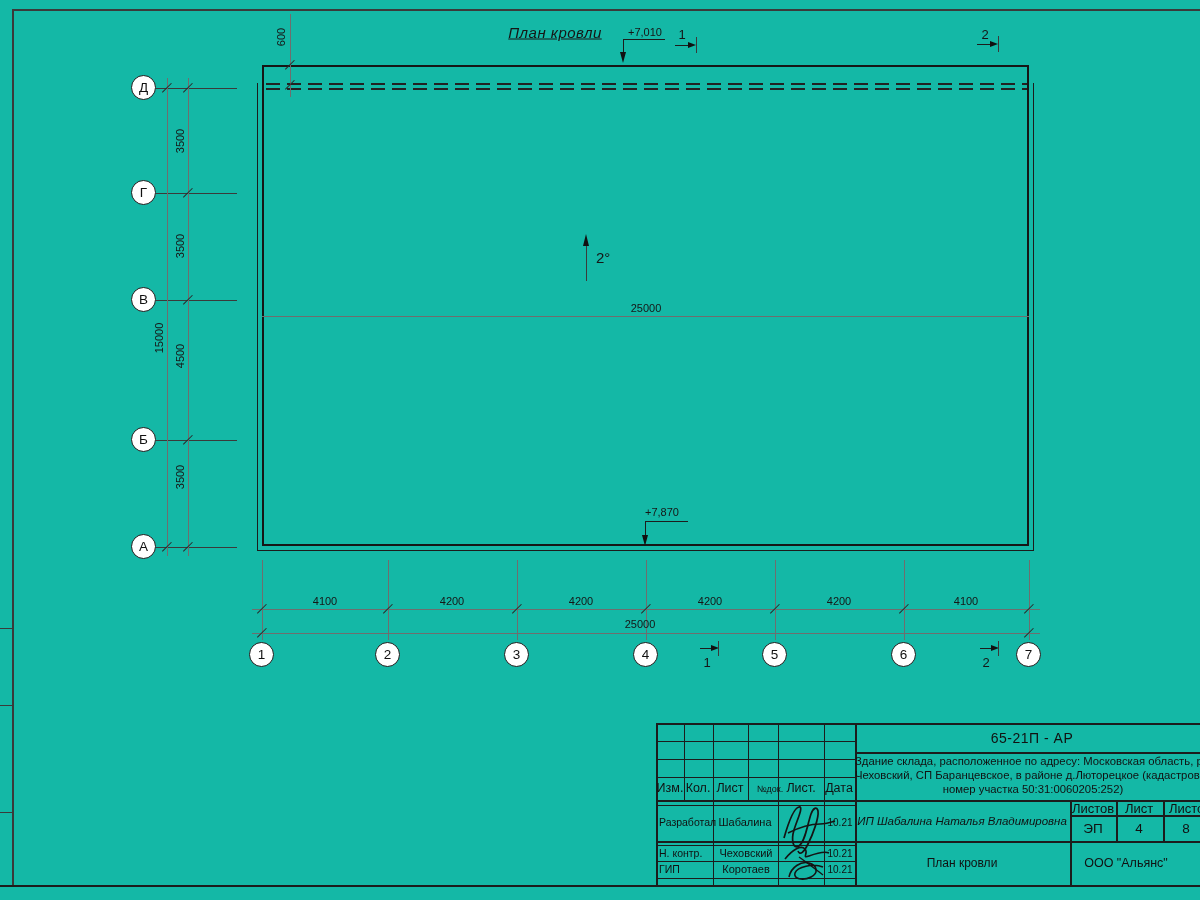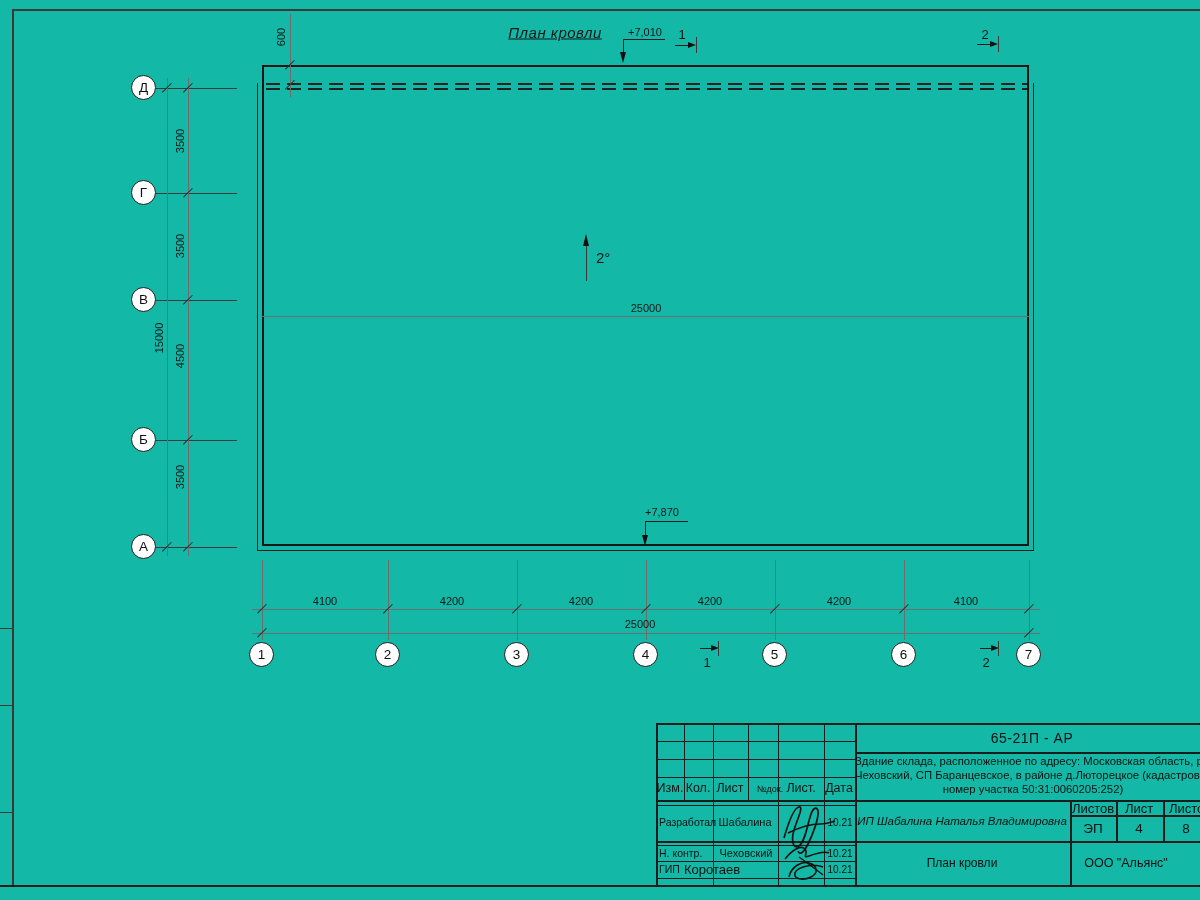--- a/index.html
+++ b/index.html
@@ -211,21 +211,21 @@
     <div class="tb-txt ctr" style="left:801px;top:788px;font-size:12.5px;">Лист.</div>
     <div class="tb-txt ctr" style="left:839px;top:788px;font-size:12.5px;">Дата</div>
 
     <div class="tb-txt" style="left:659px;top:816px;font-size:10.5px;">Разработал</div>
     <div class="tb-txt ctr" style="left:745px;top:822px;font-size:11px;">Шабалина</div>
     <div class="tb-txt ctr" style="left:840px;top:822px;font-size:10px;">10.21</div>
     <div class="tb-txt" style="left:659px;top:847px;font-size:10.5px;">Н. контр.</div>
     <div class="tb-txt ctr" style="left:746px;top:853px;font-size:11px;">Чеховский</div>
     <div class="tb-txt ctr" style="left:840px;top:853px;font-size:10px;">10.21</div>
     <div class="tb-txt" style="left:659px;top:863px;font-size:10.5px;">ГИП</div>
-    <div class="tb-txt ctr" style="left:712px;top:869px;font-size:13px;">Коротаев</div>
+    <div class="tb-txt ctr" style="left:746px;top:869px;font-size:11px;">Коротаев</div>
     <div class="tb-txt ctr" style="left:840px;top:869px;font-size:10px;">10.21</div>
 
     <svg class="sig" style="left:780px;top:800px;" width="56" height="58" viewBox="0 0 56 58">
       <path d="M4,38 C8,24 14,8 19,7 C24,6 17,20 14,30 C11,40 13,50 19,46 C25,42 27,26 31,14 C33,8 37,6 38,11 C39,18 33,34 28,44 C24,52 20,56 18,51" fill="none" stroke="#141414" stroke-width="1.7"></path>
       <path d="M8,33 C18,28 30,24 40,24 C46,24 52,22 55,21" fill="none" stroke="#141414" stroke-width="1.5"></path>
     </svg>
     <svg class="sig" style="left:779px;top:843px;" width="54" height="40" viewBox="0 0 54 40">
       <path d="M6,16 C14,6 22,2 26,6 C30,10 22,16 30,13 C38,10 46,8 50,10" fill="none" stroke="#141414" stroke-width="1.6"></path>
       <path d="M10,34 C12,24 22,18 30,20 C38,22 40,30 32,34 C24,38 14,36 16,30 C18,24 34,20 44,24" fill="none" stroke="#141414" stroke-width="1.6"></path>
       <path d="M20,14 C26,18 36,26 44,32" fill="none" stroke="#141414" stroke-width="1.4"></path>

